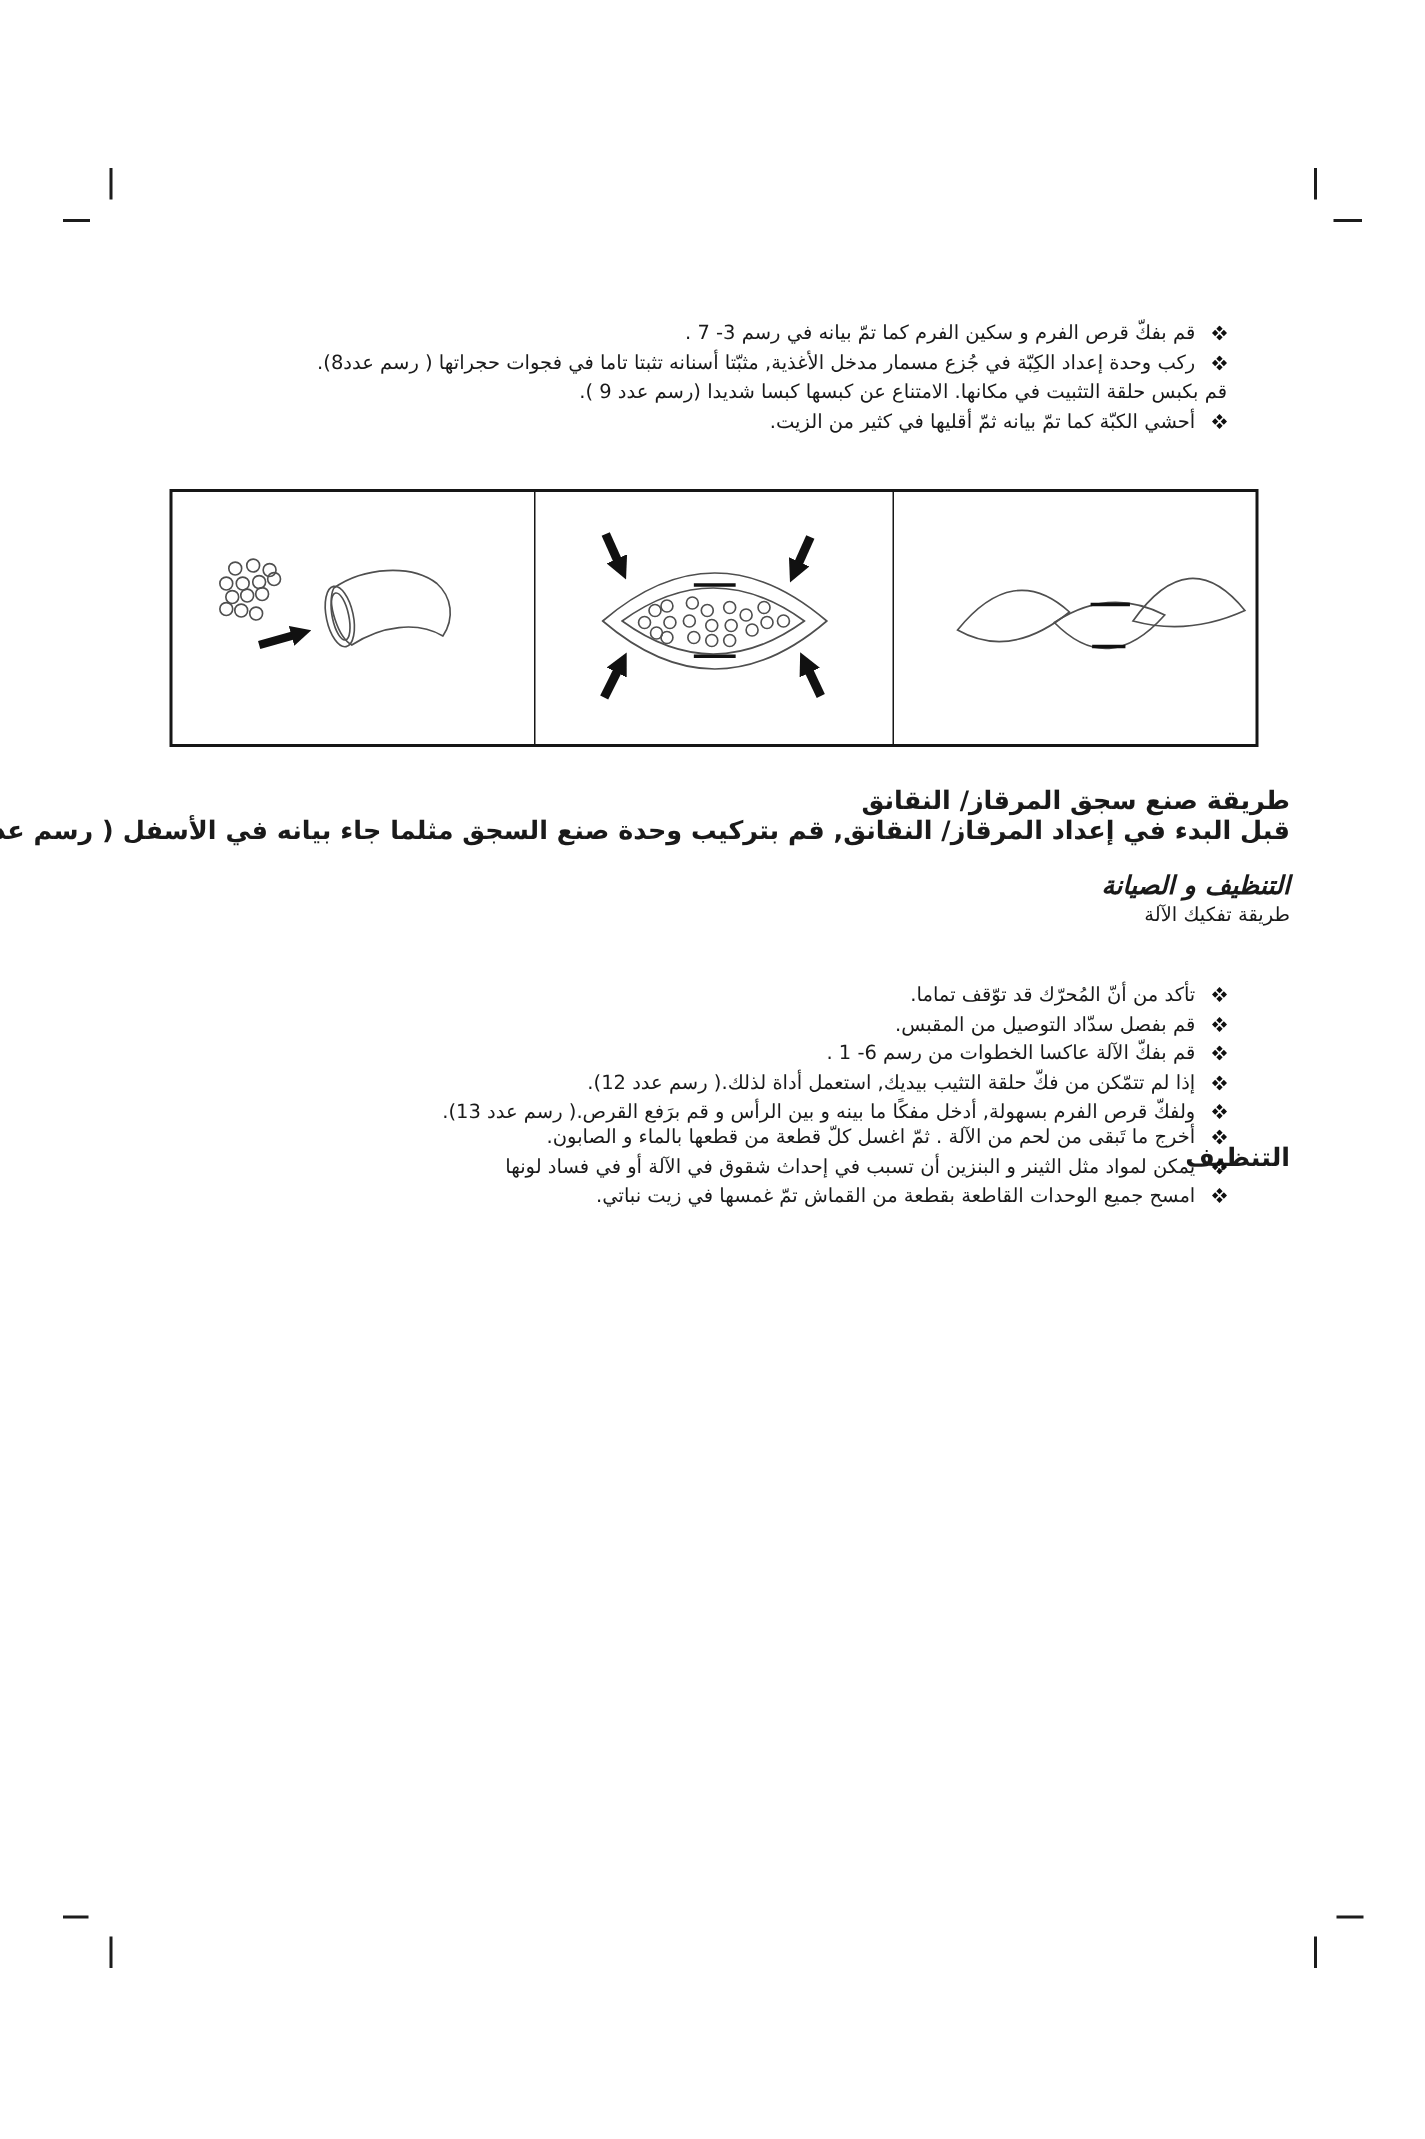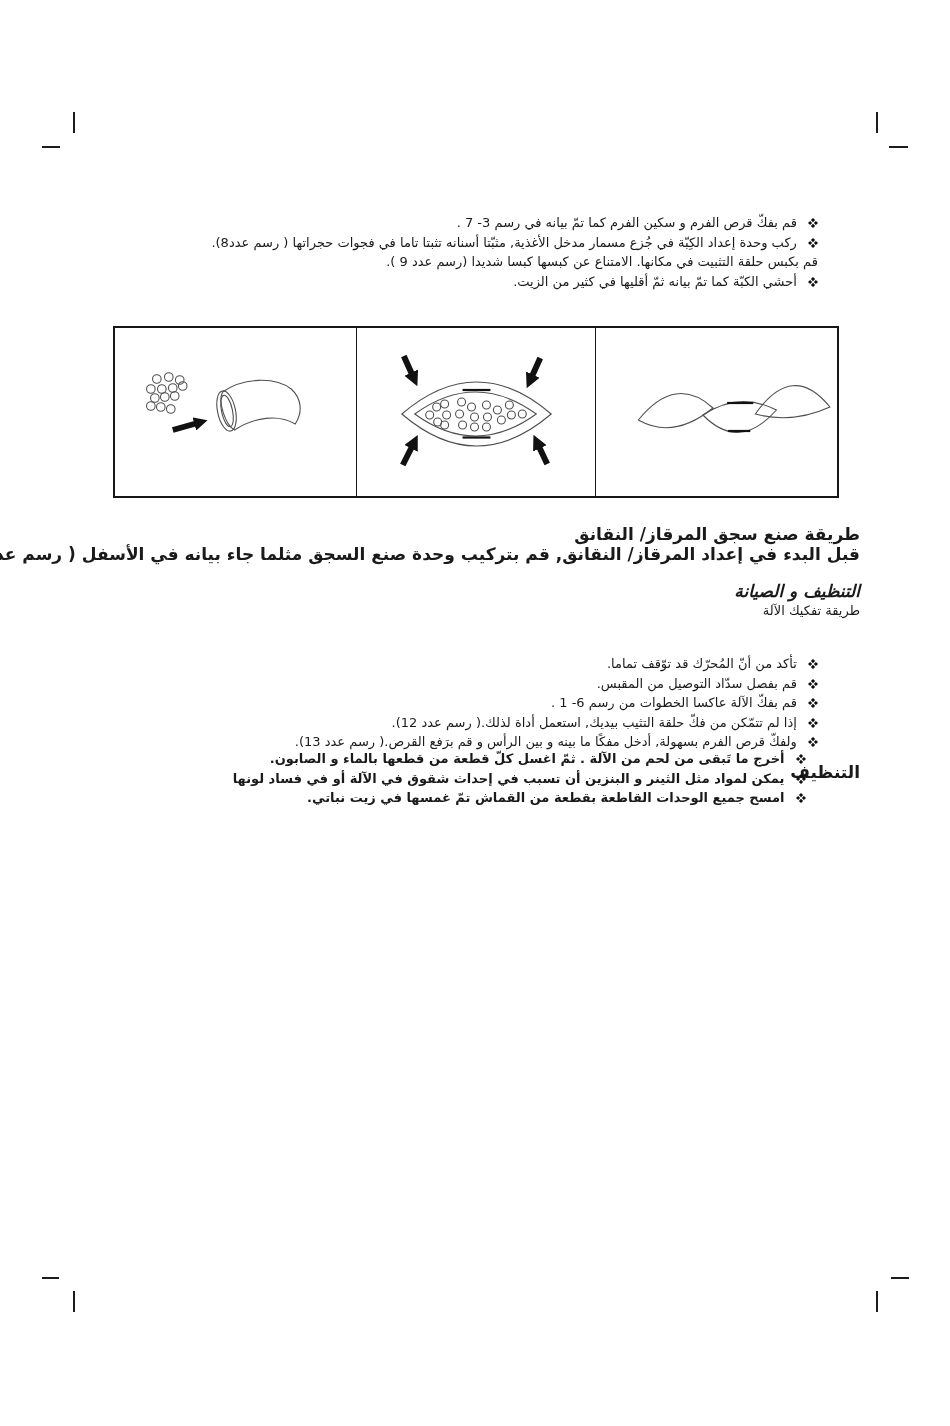--- a/index.html
+++ b/index.html
@@ -181,21 +181,21 @@
   <div class="li">
     <svg class="bullet" viewBox="0 0 10 10">
         <use href="#dia"></use>
       </svg>
     <span>ولفكّ قرص الفرم بسهولة, أدخل مفكًا ما بينه و بين الرأس و قم برَفع القرص.( رسم عدد 13).</span>
   </div>
 </div>
 
 <div class="tblock bold" style="top:763px;right:90px;">التنظيف</div>
 
-<div class="tblock" style="top:749px;right:144px;font-weight:bold;">
+<div class="tblock" style="top:749px;right:132px;">
   <div class="li">
     <svg class="bullet" viewBox="0 0 10 10">
         <use href="#dia"></use>
       </svg>
     <span>أخرج ما تَبقى من لحم من الآلة . ثمّ اغسل كلّ قطعة من قطعها بالماء و الصابون.</span>
   </div>
   <div class="li">
     <svg class="bullet" viewBox="0 0 10 10">
         <use href="#dia"></use>
       </svg>

